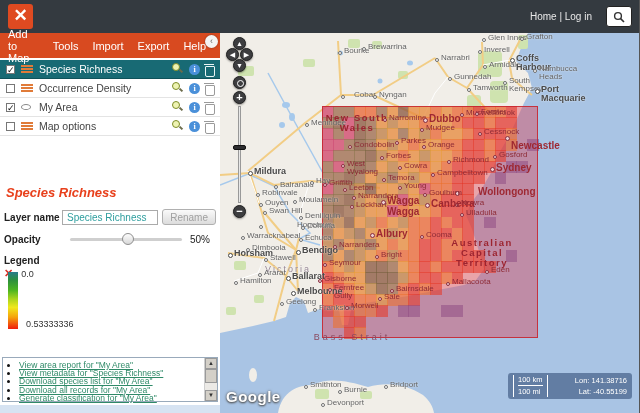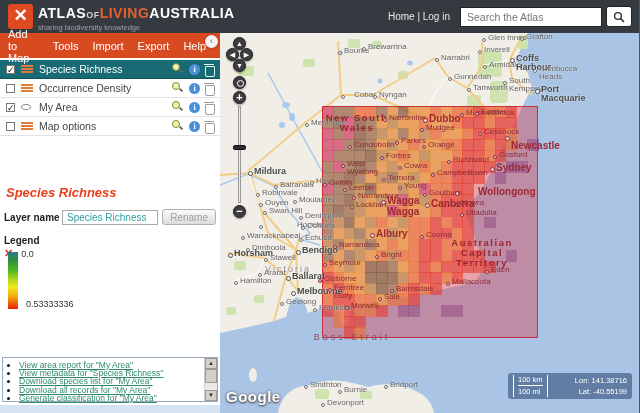--- a/index.html
+++ b/index.html
@@ -109,28 +109,23 @@
   #coords { text-align:right; line-height:11px; }
 </style>
 </head>
 <body>
 
 <div id="app">
 
   <div id="header">
     <div id="logo">
       <div id="logo-mark">✕</div>
-      <div id="logo-text">
-        <div id="logo-line1"><span>ATLAS</span><span class="of">OF</span><span class="living">LIVING</span><span>AUSTRALIA</span></div>
-        <div id="logo-tagline">sharing biodiversity knowledge</div>
-      </div>
     </div>
     <div id="header-right">
       <span id="home-login">Home | Log in</span>
-      <input id="search-input" placeholder="Search the Atlas" style="">
       <span id="search-btn">
         <svg width="12" height="12" viewBox="0 0 12 12">
             <circle cx="5" cy="5" r="3.4" fill="none" stroke="#333" stroke-width="1.4"></circle>
             <line x1="7.6" y1="7.6" x2="11" y2="11" stroke="#333" stroke-width="1.6"></line>
           </svg>
       </span>
     </div>
   </div>
 
   <div id="sidebar">
@@ -187,20 +182,27 @@
           </span>
         </div>
       </div>
 
     <div id="panel">
       <div id="panel-title">Species Richness</div>
       <div class="form-row">
         <span class="form-label">Layer name</span>
         <input id="layer-name-input" value="Species Richness" style="">
         <button id="rename-btn">Rename</button>
+      </div>
+      <div class="form-row">
+        <span class="form-label">Opacity</span>
+        <span id="opacity-track">
+            <span id="opacity-handle"></span>
+          </span>
+        <span id="opacity-value">50%</span>
       </div>
       <div id="legend-title">Legend</div>
       <div id="legend-minrow">
         <span id="legend-x">✕</span>
         <span id="legend-min">0.0</span>
       </div>
       <div id="legend-maxrow">
         <span id="legend-bar"></span>
         <span id="legend-max">0.53333336</span>
       </div>

